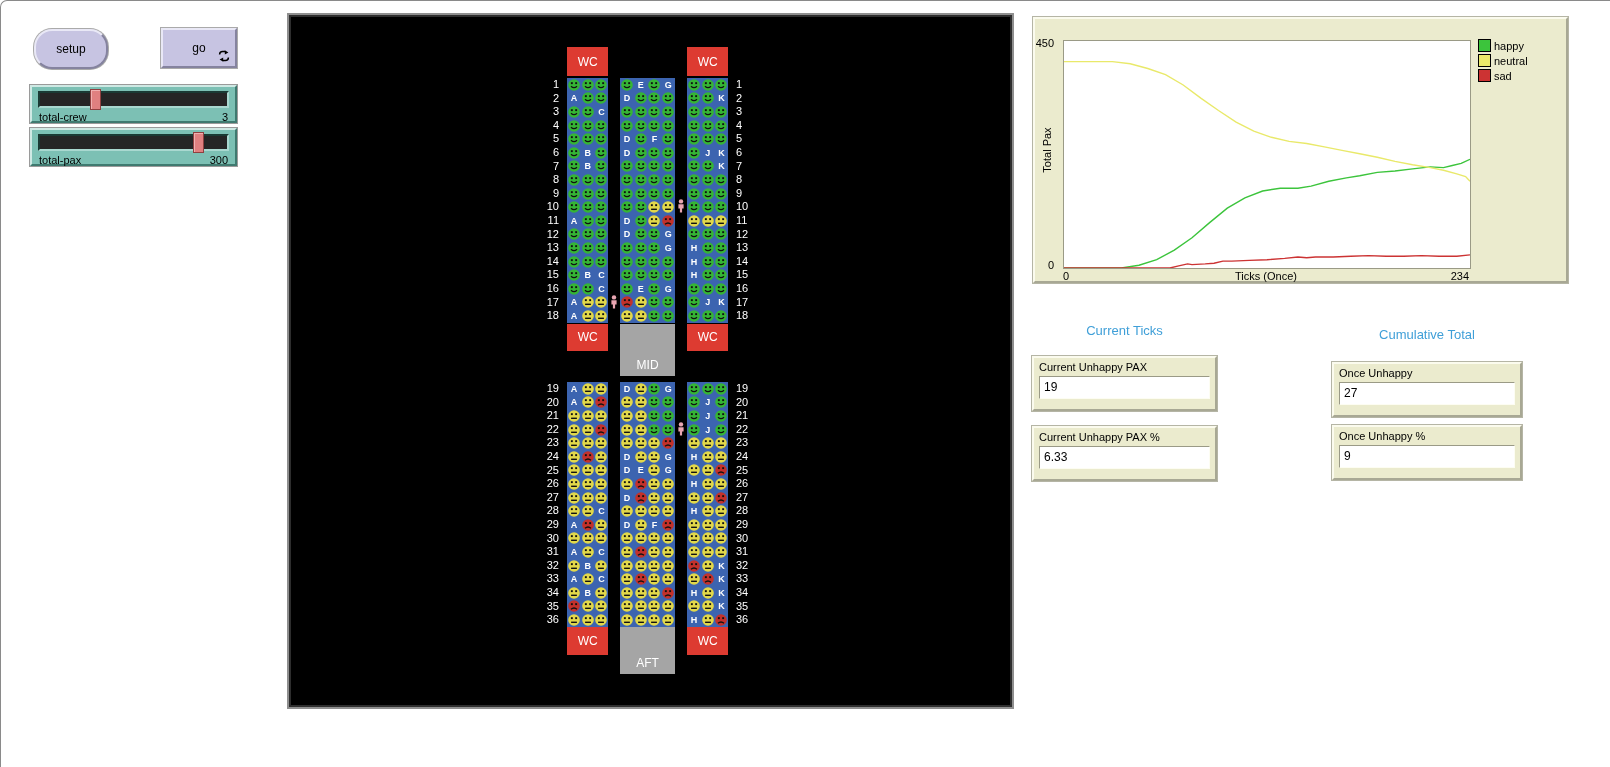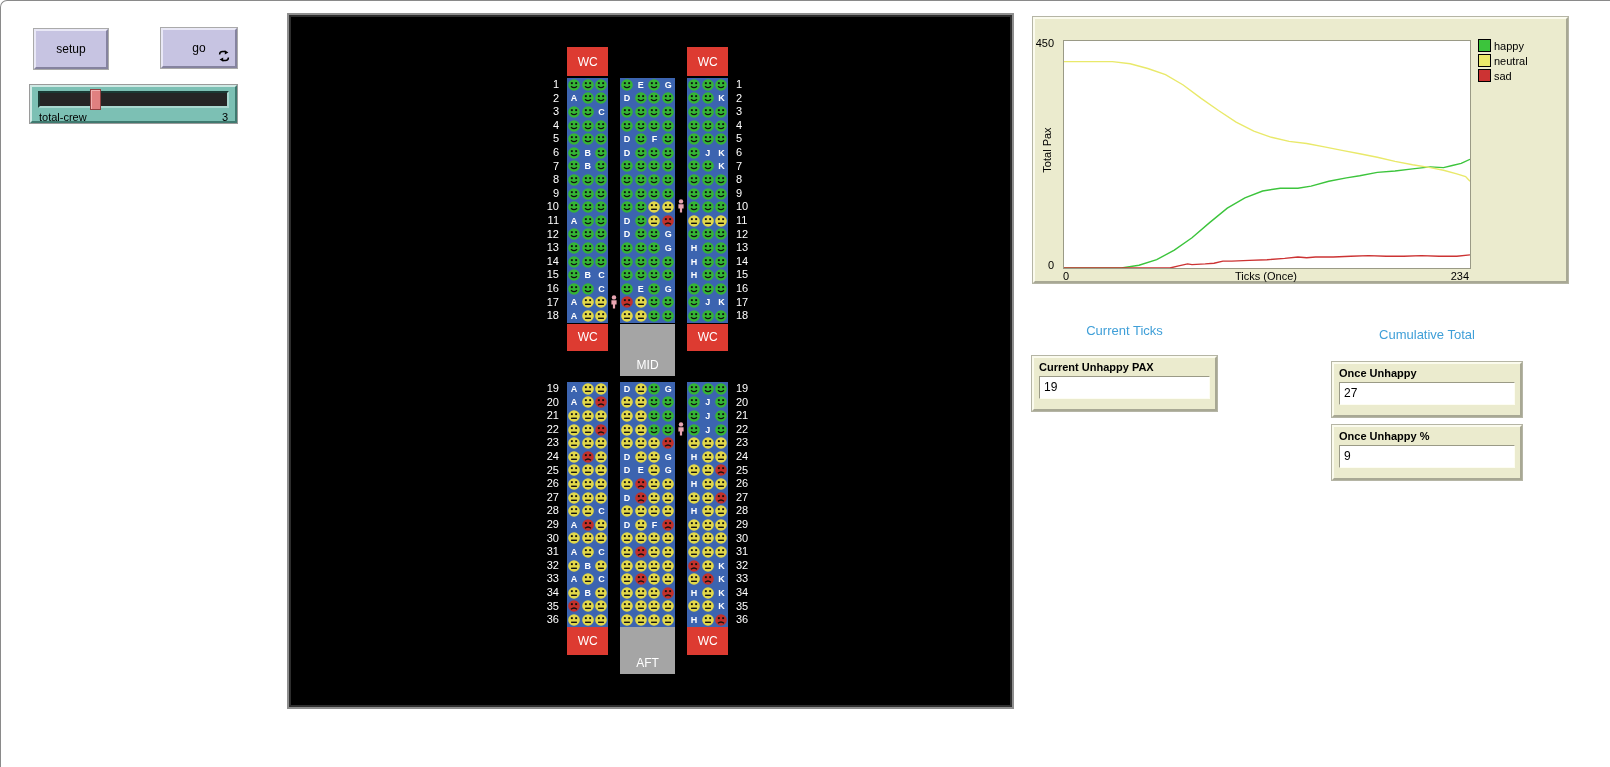--- a/index.html
+++ b/index.html
@@ -52,50 +52,59 @@
   .plot-area{position:absolute;background:#fff;border:1px solid #9a9a86;}
   .tick{position:absolute;font-size:11px;}
   .ylab{position:absolute;font-size:11px;transform:rotate(-90deg);transform-origin:center;}
   .legend{position:absolute;}
   .leg-row{display:flex;align-items:center;margin-bottom:2px;font-size:11px;}
   .leg-sw{width:11px;height:11px;border:1px solid #000;margin-right:3px;flex:0 0 auto;}
   
   .stats-heading{position:absolute;color:var(--heading-blue);font-size:13px;text-align:center;}
   .monitor{background:var(--monitor-bg);border:2px solid;border-color:#fbfbee #a8a894 #a8a894 #fbfbee;
     box-shadow:0 0 0 1px #b5b5a5;box-sizing:border-box;padding:3px 5px;}
-  .monitor-label{font-size:11px;margin-bottom:3px;font-weight:bold;}
+  .monitor-label{font-size:11px;margin-bottom:3px;}
   .monitor-value{background:#fff;border:1px solid;border-color:#9a9a86 #fdfdf2 #fdfdf2 #9a9a86;
     height:21px;font-size:12px;line-height:21px;padding-left:4px;}
 </style>
 </head>
 <body>
 
 <div id="app">
   <div class="frame"></div>
 
-  <div class="nl-btn abs" style="left:34px;top:29px;width:70px;height:36px;">
+  <div class="nl-btn abs" style="left:34px;top:29px;width:70px;height:36px;border-radius:18px;">
     <span>setup</span>
   </div>
   <div class="nl-btn abs" style="left:161px;top:28px;width:72px;height:36px;">
     <span>go</span>
     <svg class="go-ico" width="12" height="12" viewBox="0 0 12 12">
       <path d="M1.6 4.6 Q1.6 1.6 4.6 1.6 H7" fill="none" stroke="#000" stroke-width="1.5"></path>
       <polygon points="6.8,0.2 10.4,2.4 6.8,4.6" fill="#000"></polygon>
       <path d="M10.4 7.4 Q10.4 10.4 7.4 10.4 H5" fill="none" stroke="#000" stroke-width="1.5"></path>
       <polygon points="5.2,7.4 1.6,9.6 5.2,11.8" fill="#000"></polygon>
     </svg>
   </div>
 
   <div class="slider abs" style="left:30px;top:85px;width:207px;height:38px;">
     <div class="groove">
       <div class="handle" style="left: calc(29% - 4px);"></div>
     </div>
     <div class="slider-row">
       <span>total-crew</span>
       <span>3</span>
+    </div>
+  </div>
+  <div class="slider abs" style="left:30px;top:128px;width:207px;height:38px;">
+    <div class="groove">
+      <div class="handle" style="left: calc(84% - 4px);"></div>
+    </div>
+    <div class="slider-row">
+      <span>total-pax</span>
+      <span>300</span>
     </div>
   </div>
 
 
   <div class="world abs" style="left:287px;top:13px;width:723px;height:692px;">
     <div id="cabin" style="left:248px;top:32px;width:226px;height:630px;">
         <div class="block blue" style="left: 30px; top: 31px; width: 41.4px; height: 244.8px;"></div>
         <div class="block blue" style="left: 83px; top: 31px; width: 55.2px; height: 244.8px;"></div>
         <div class="block blue" style="left: 150px; top: 31px; width: 41.4px; height: 244.8px;"></div>
         <div class="block blue" style="left: 30px; top: 335px; width: 41.4px; height: 244.8px;"></div>
@@ -1896,20 +1905,24 @@
         </div>
       </div>
   </div>
 
   <div class="stats-heading" style="left:1032px;top:323px;width:185px;">Current Ticks</div>
   <div class="stats-heading" style="left:1332px;top:327px;width:190px;">Cumulative Total</div>
 
   <div class="monitor abs" style="left:1032px;top:356px;width:185px;height:55px;">
     <div class="monitor-label">Current Unhappy PAX</div>
     <div class="monitor-value">19</div>
+  </div>
+  <div class="monitor abs" style="left:1032px;top:426px;width:185px;height:55px;">
+    <div class="monitor-label">Current Unhappy PAX %</div>
+    <div class="monitor-value">6.33</div>
   </div>
   <div class="monitor abs" style="left:1332px;top:362px;width:190px;height:55px;">
     <div class="monitor-label">Once Unhappy</div>
     <div class="monitor-value">27</div>
   </div>
   <div class="monitor abs" style="left:1332px;top:425px;width:190px;height:55px;">
     <div class="monitor-label">Once Unhappy %</div>
     <div class="monitor-value">9</div>
   </div>
 </div>

